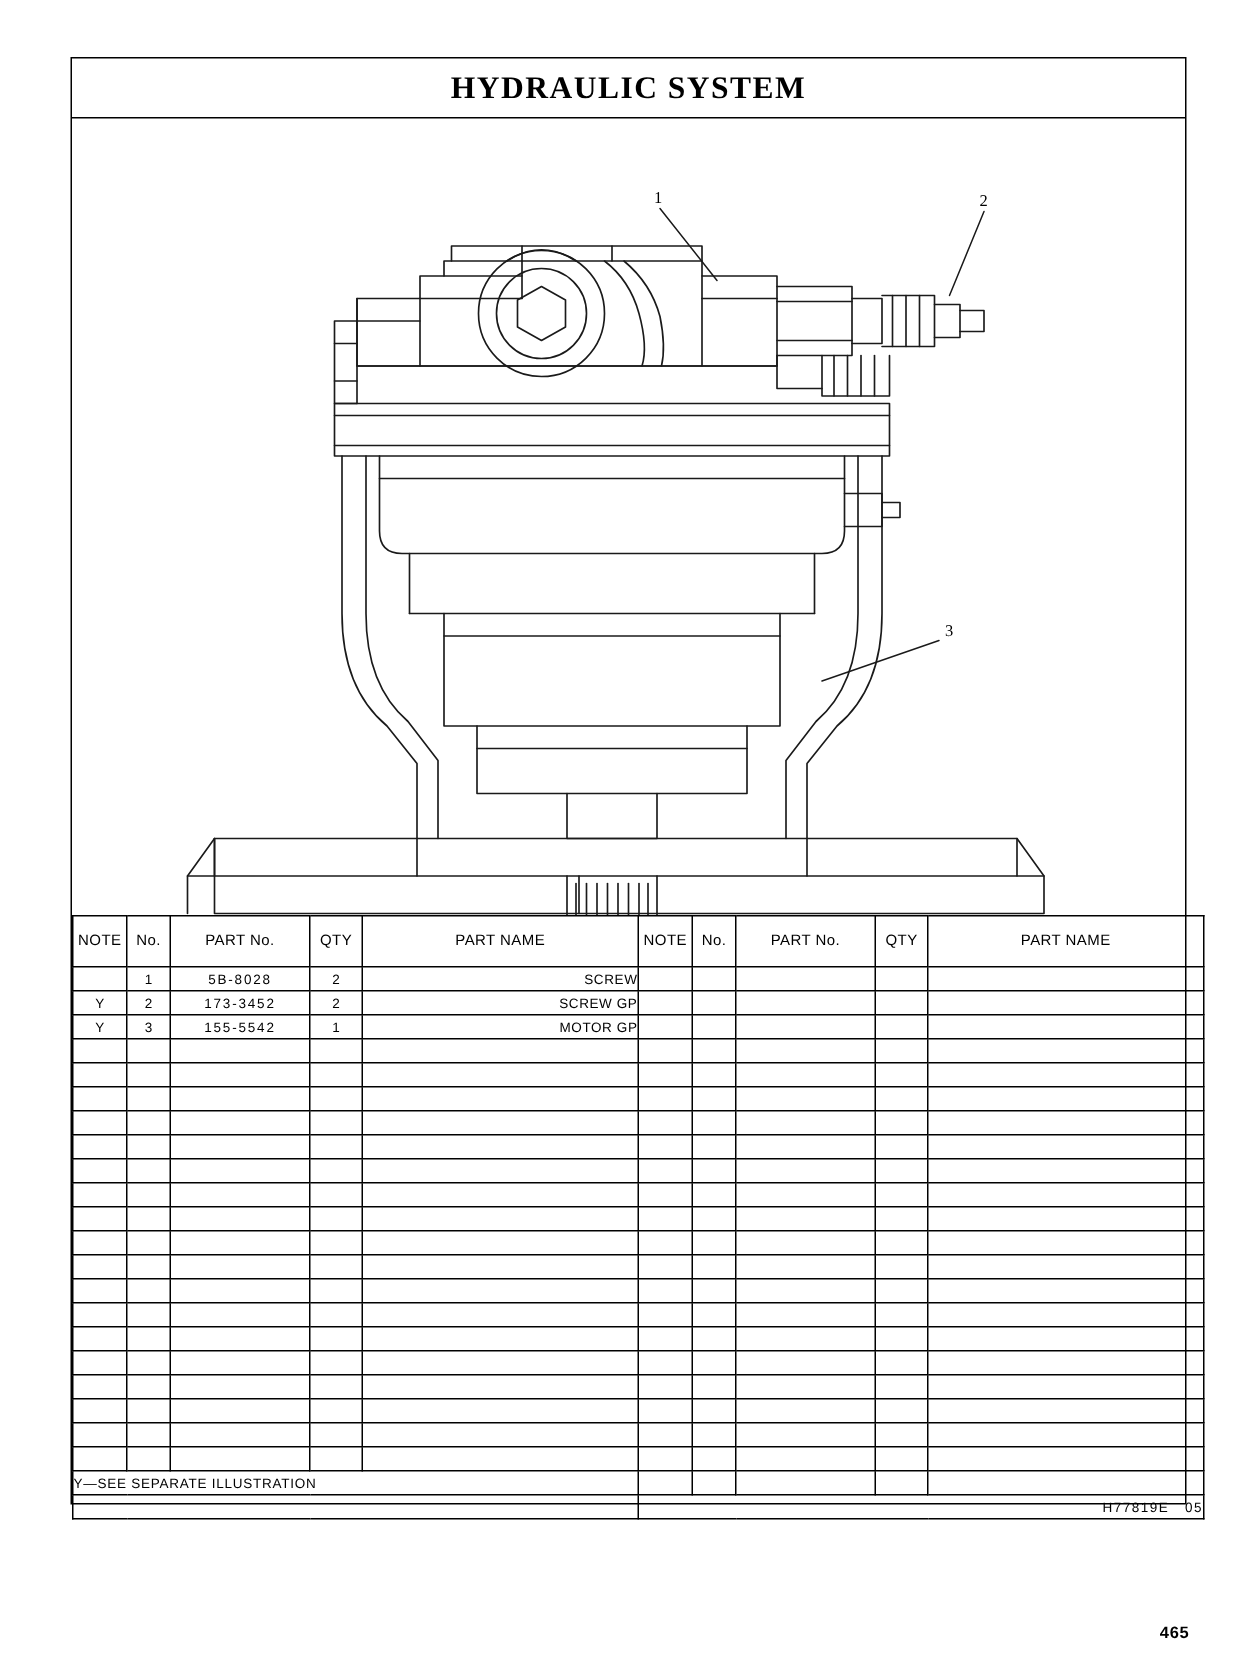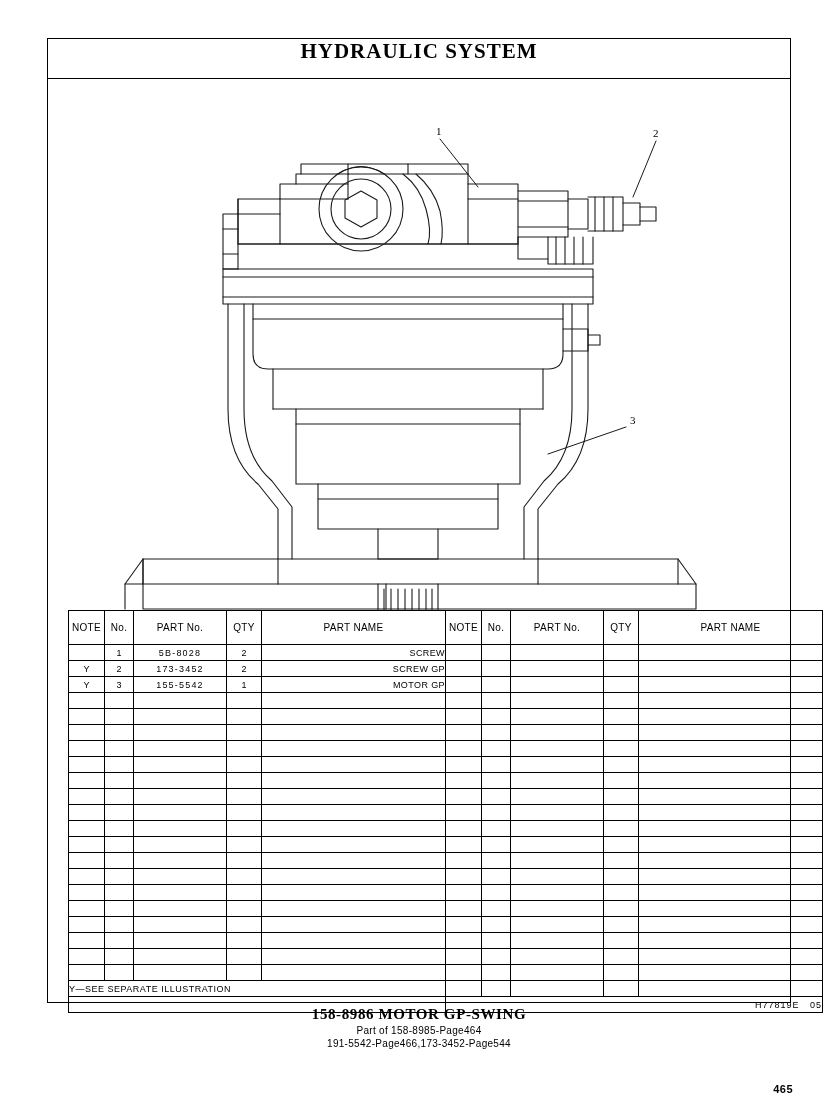--- a/index.html
+++ b/index.html
@@ -36,20 +36,21 @@
 
   
   .title-bar {
     position: absolute;
     left: 0; top: 0;
     width: 100%;
     height: 40px;
     border-bottom: 1.5px solid #000;
     box-sizing: border-box;
     display: flex;
+    align-items: center;
     justify-content: center;
   }
   .title-bar .title-text {
     font-size: 21px;
     font-weight: bold;
     letter-spacing: 1px;
     font-family: "Liberation Serif", serif;
   }
 
   
@@ -68,21 +69,20 @@
     left: 0;
     top: 571px;
     width: 100%;
     height: 392px;
     box-sizing: border-box;
   }
   table.pt {
     border-collapse: collapse;
     width: 100%;
     table-layout: fixed;
-    margin-left: 20px;
   }
   table.pt td, table.pt th {
     border: 1px solid #000;
     padding: 0;
     font-size: 9px;
     font-family: "Liberation Sans", sans-serif;
     font-weight: normal;
     vertical-align: middle;
   }
   table.pt thead th {
@@ -583,22 +583,17 @@
             <td colspan="5">
               <span>H77819E</span>&nbsp;&nbsp;&nbsp;<span>05</span>
             </td>
           </tr>
         </tbody>
       </table>
     </div>
 
   </div>
 
-  <div class="caption">
-    <div class="cap-main">158‑8986   MOTOR  GP‑SWING</div>
-    <div class="cap-sub">Part of 158‑8985‑Page464</div>
-    <div class="cap-sub">191‑5542‑Page466,173‑3452‑Page544</div>
-  </div>
 
   <div class="footer-left">XEBP7956</div>
   <div class="footer-right">465</div>
 
 </div>
 
 </body></html>

